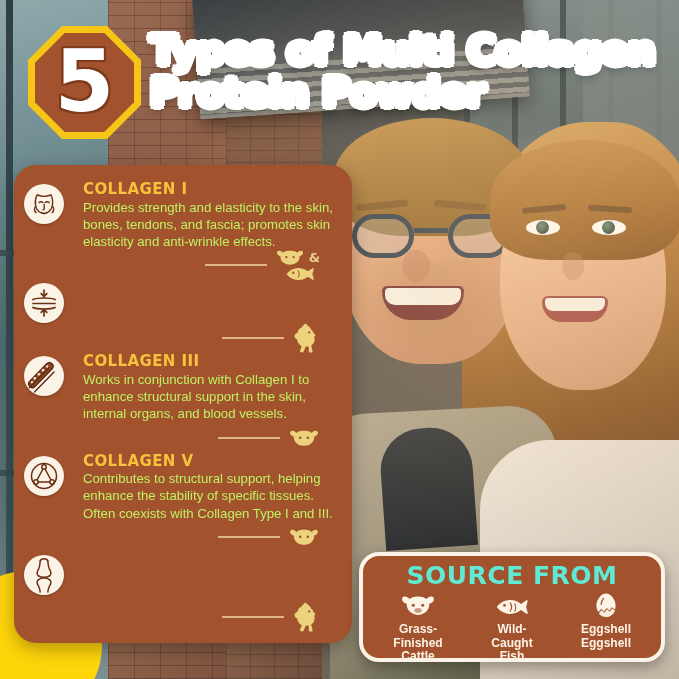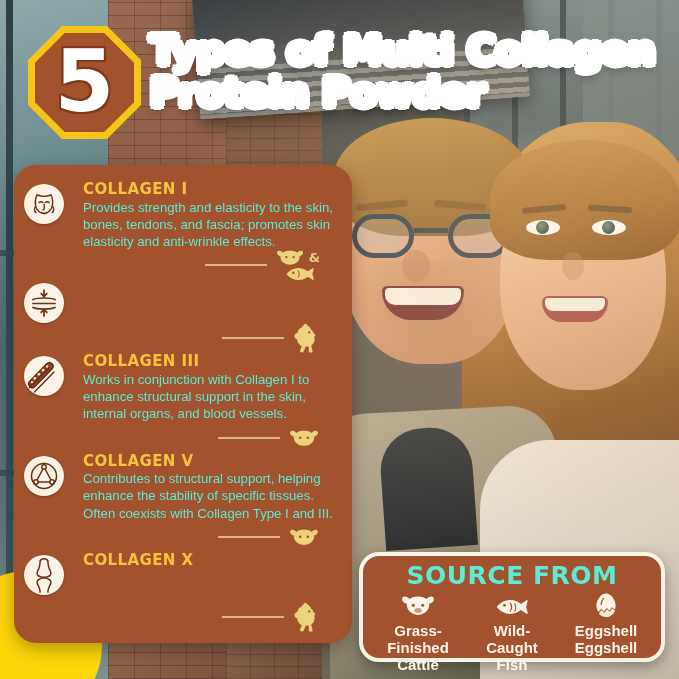--- a/index.html
+++ b/index.html
@@ -220,21 +220,21 @@
     box-shadow:0 1px 2px rgba(0,0,0,.25);
   }
   .icon-circle svg{ position:absolute; inset:0; width:40px; height:40px; }
   .it-text{ flex:1 1 auto; min-width:0; }
   .it-title{
     font-family:"DejaVu Sans", sans-serif;
     font-weight:bold; font-size:15px; color:#F7C33C; letter-spacing:.4px;
     line-height:1.12; margin-bottom:1px;
   }
   .it-desc{
-    font-size:13.2px; line-height:1.30; color:#5eead4;
+    font-size:13.2px; line-height:1.30; color:#bef264;
     font-family:"Liberation Sans", sans-serif;
   }
   .divider{
     display:flex; align-items:center; justify-content:flex-end; gap:8px;
     height:30px; padding-right:18px; position:relative;
   }
   .divider .rule{ width:62px; height:2px; background:#E7C98E; opacity:.85 }
   .divider .amp{ color:#EBD08F; font-size:13px; font-weight:bold; font-family:"DejaVu Sans",sans-serif }
   .divider svg{ display:block }
   .div-stack{ display:flex; flex-direction:column; align-items:flex-start; gap:0 }
@@ -248,21 +248,21 @@
     padding:7px 8px 6px;
   }
   .source-title{
     text-align:center; font-family:"DejaVu Sans", sans-serif;
     font-weight:bold; font-size:25px; color:#5eead4; letter-spacing:.5px;
     line-height:1.05;
   }
   .source-row{ display:flex; justify-content:space-around; align-items:flex-start; margin-top:3px }
   .src{ width:25%; text-align:center; color:#FDF4E7 }
   .src .g{ height:30px; display:flex; align-items:center; justify-content:center }
-  .src .cap{ font-size:15px; line-height:1.12; font-weight:bold;
+  .src .cap{ font-size:12px; line-height:1.12; font-weight:bold;
              font-family:"Liberation Sans", sans-serif; margin-top:1px }
 </style>
 </head>
 <body>
 
 <div id="stage">
 
   <div class="photo-bg">
     <div class="bg-building"></div>
     <div class="glass-left"></div>
@@ -459,21 +459,20 @@
           <path d="M23.8 6c.3 3.6.6 6.2 1.7 8.2.9 1.6 1.4 2.6 1.4 4 0 1.1-.5 2-1.4 2.6"></path>
           <path d="M16.2 6c.4-1.4 1.9-2.2 3.8-2.2s3.4.8 3.8 2.2"></path>
           <path d="M14.5 20.8c1.5 1 3.4 1.5 5.5 1.5s4-.5 5.5-1.5"></path>
           <path d="M14.5 24.6c1.5-1 3.4-1.5 5.5-1.5s4 .5 5.5 1.5"></path>
           <path d="M14.5 24.6c-.9.6-1.4 1.5-1.4 2.6 0 1.4.5 2.4 1.4 4 1.1 2 1.4 4.2 1.7 5.8"></path>
           <path d="M25.5 24.6c.9.6 1.4 1.5 1.4 2.6 0 1.4-.5 2.4-1.4 4-1.1 2-1.4 4.2-1.7 5.8"></path>
         </g>
           </svg>
       </span>
       <div class="it-text">
-        <div class="it-title">COLLAGEN X</div>
       </div>
     </div>
 
     <div class="divider" style="height:44px">
       <span class="rule"></span>
       <svg width="28" height="30" viewBox="0 0 28 30">
         <path fill="#EDD27E" d="M13.5.8c1 0 1.6.9 1.4 1.8 1.2-.5 2.4.5 2.2 1.7 1.2-.2 2 1 1.5 2 1.6.8 2.7 2.3 2.9 4.2.6-.2 1.3.1 1.6.7.5 1 0 2.1-1 2.4.9 2.1.7 4.6-.6 6.6-.6 1-1.4 1.8-2.3 2.4l1.4 5.8c.1.6-.3 1-.9 1h-2c-.5 0-.9-.4-.9-.9v-4.9c-1 .2-2 .2-3 0l-2.4 5.4c-.2.4-.6.6-1 .5l-1.8-.5c-.5-.2-.8-.7-.6-1.2l1.7-4.5c-2.7-1.4-4.4-4-4.6-7-1.5-.3-2.6-1.7-2.5-3.3.1-1.5 1.2-2.7 2.7-2.9C6 7 7.6 5.2 9.8 4.6c-.1-1 .6-1.9 1.6-1.9C11.6 1.6 12.4.8 13.5.8z"></path>
         <circle cx="17.2" cy="9.4" r="1.15" fill="#A2522C"></circle>
       </svg>
     </div>

